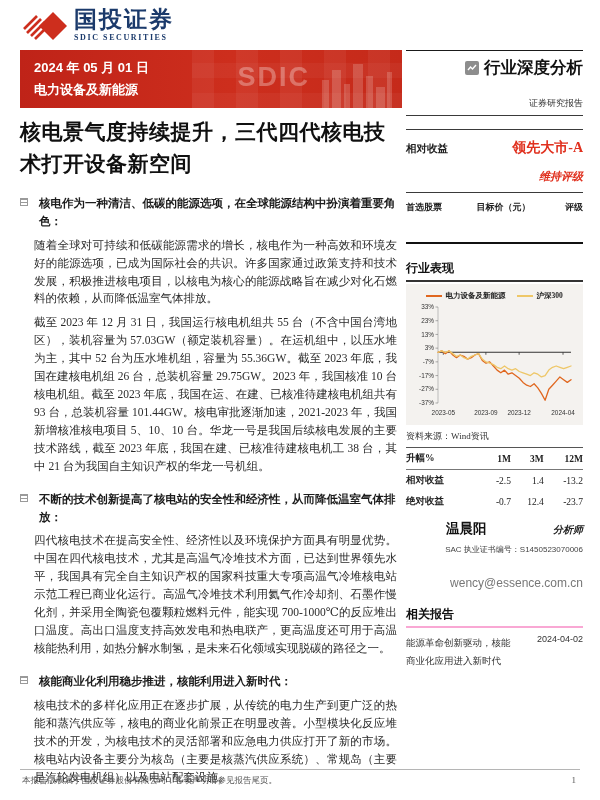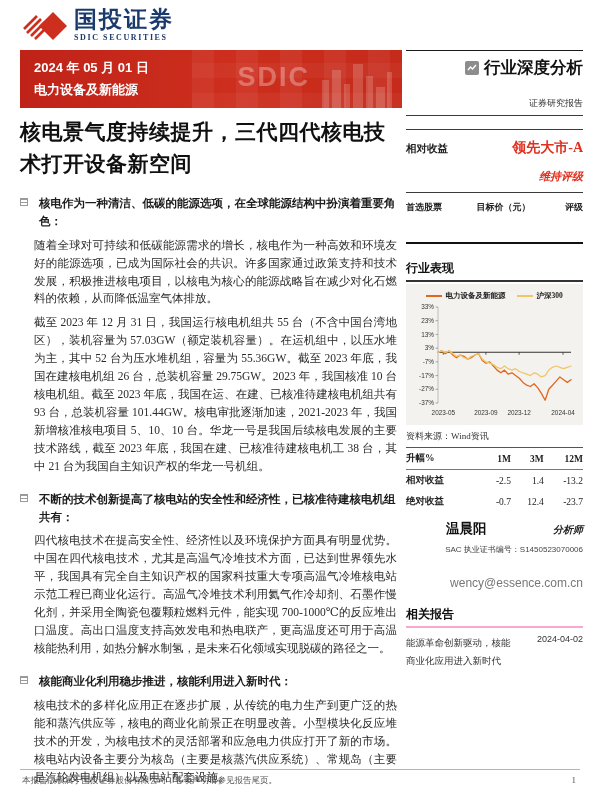--- a/index.html
+++ b/index.html
@@ -135,21 +135,21 @@
         <span class="bullet-icon"></span>
         <span>核电作为一种清洁、低碳的能源选项，在全球能源结构中扮演着重要角色：</span>
       </div>
       <p class="sec-para">随着全球对可持续和低碳能源需求的增长，核电作为一种高效和环境友好的能源选项，已成为国际社会的共识。许多国家通过政策支持和技术发展，积极推进核电项目，以核电为核心的能源战略旨在减少对化石燃料的依赖，从而降低温室气体排放。</p>
       <p class="sec-para">截至 2023 年 12 月 31 日，我国运行核电机组共 55 台（不含中国台湾地区），装机容量为 57.03GW（额定装机容量）。在运机组中，以压水堆为主，其中 52 台为压水堆机组，容量为 55.36GW。截至 2023 年底，我国在建核电机组 26 台，总装机容量 29.75GW。2023 年，我国核准 10 台核电机组。截至 2023 年底，我国在运、在建、已核准待建核电机组共有 93 台，总装机容量 101.44GW。核电审批逐渐加速，2021-2023 年，我国新增核准核电项目 5、10、10 台。华龙一号是我国后续核电发展的主要技术路线，截至 2023 年底，我国在建、已核准待建核电机工 38 台，其中 21 台为我国自主知识产权的华龙一号机组。</p>
     </div>
 
     <div class="section">
       <div class="sec-head">
         <span class="bullet-icon"></span>
-        <span>不断的技术创新提高了核电站的安全性和经济性，已核准待建核电机组共有：</span>
+        <span>不断的技术创新提高了核电站的安全性和经济性，从而降低温室气体排放：</span>
       </div>
       <p class="sec-para">四代核电技术在提高安全性、经济性以及环境保护方面具有明显优势。中国在四代核电技术，尤其是高温气冷堆技术方面，已达到世界领先水平，我国具有完全自主知识产权的国家科技重大专项高温气冷堆核电站示范工程已商业化运行。高温气冷堆技术利用氦气作冷却剂、石墨作慢化剂，并采用全陶瓷包覆颗粒燃料元件，能实现 700-1000℃的反应堆出口温度。高出口温度支持高效发电和热电联产，更高温度还可用于高温核能热利用，如热分解水制氢，是未来石化领域实现脱碳的路径之一。</p>
     </div>
 
     <div class="section">
       <div class="sec-head">
         <span class="bullet-icon"></span>
         <span>核能商业化利用稳步推进，核能利用进入新时代：</span>
       </div>
       <p class="sec-para">核电技术的多样化应用正在逐步扩展，从传统的电力生产到更广泛的热能和蒸汽供应等，核电的商业化前景正在明显改善。小型模块化反应堆技术的开发，为核电技术的灵活部署和应急电力供应打开了新的市场。核电站内设备主要分为核岛（主要是核蒸汽供应系统）、常规岛（主要是汽轮发电机组）以及电站配套设施。</p>

